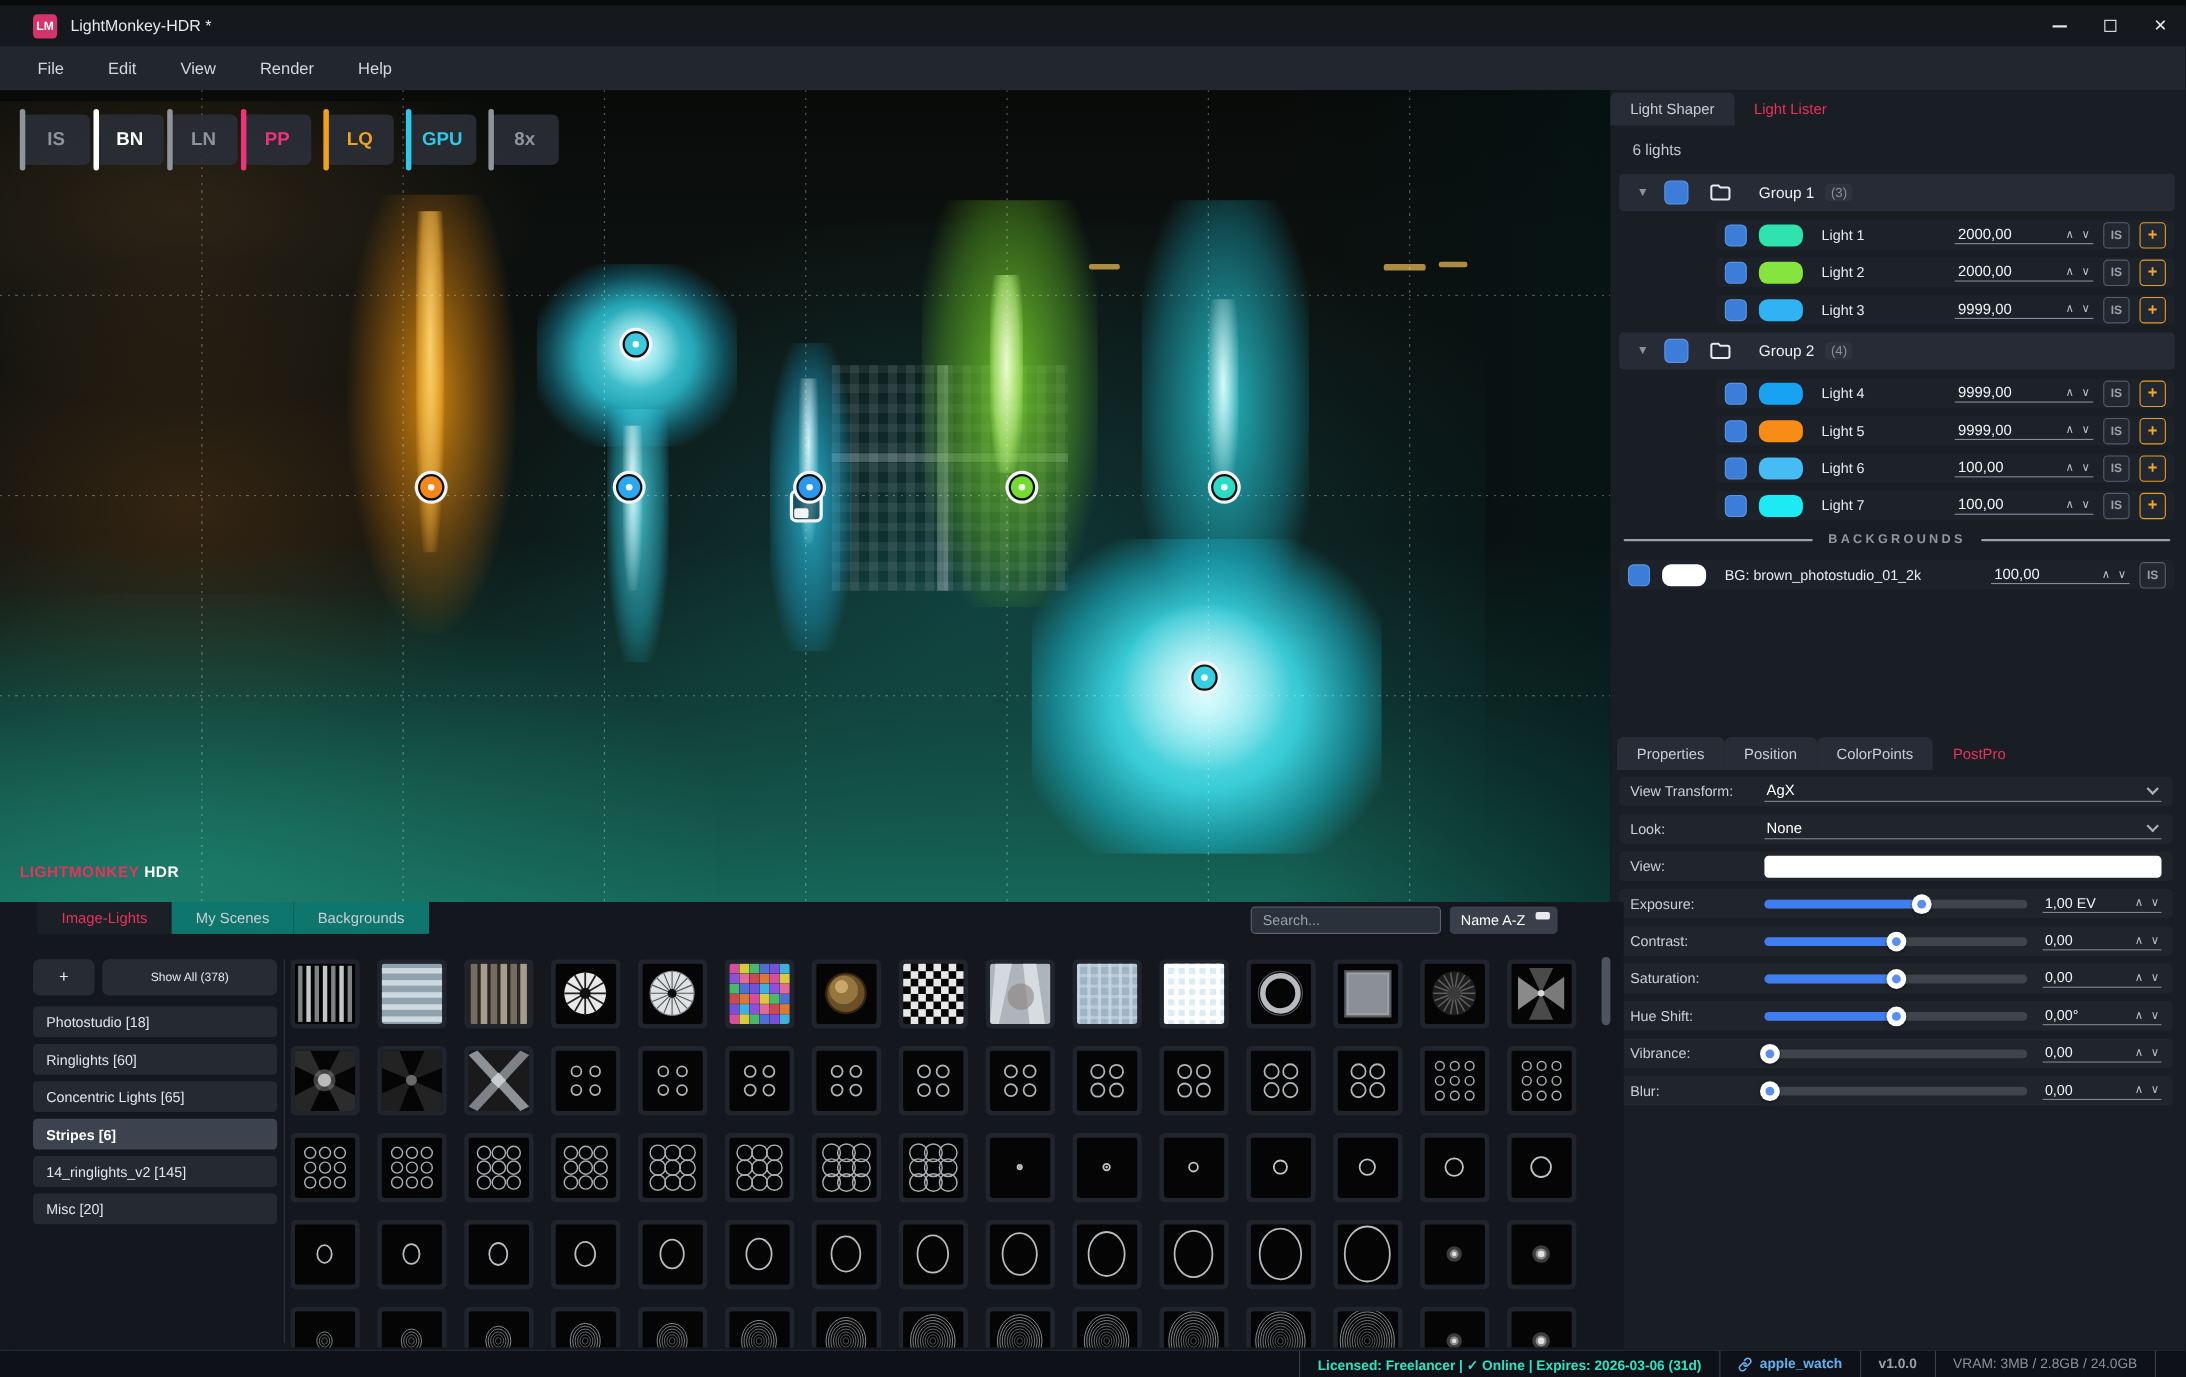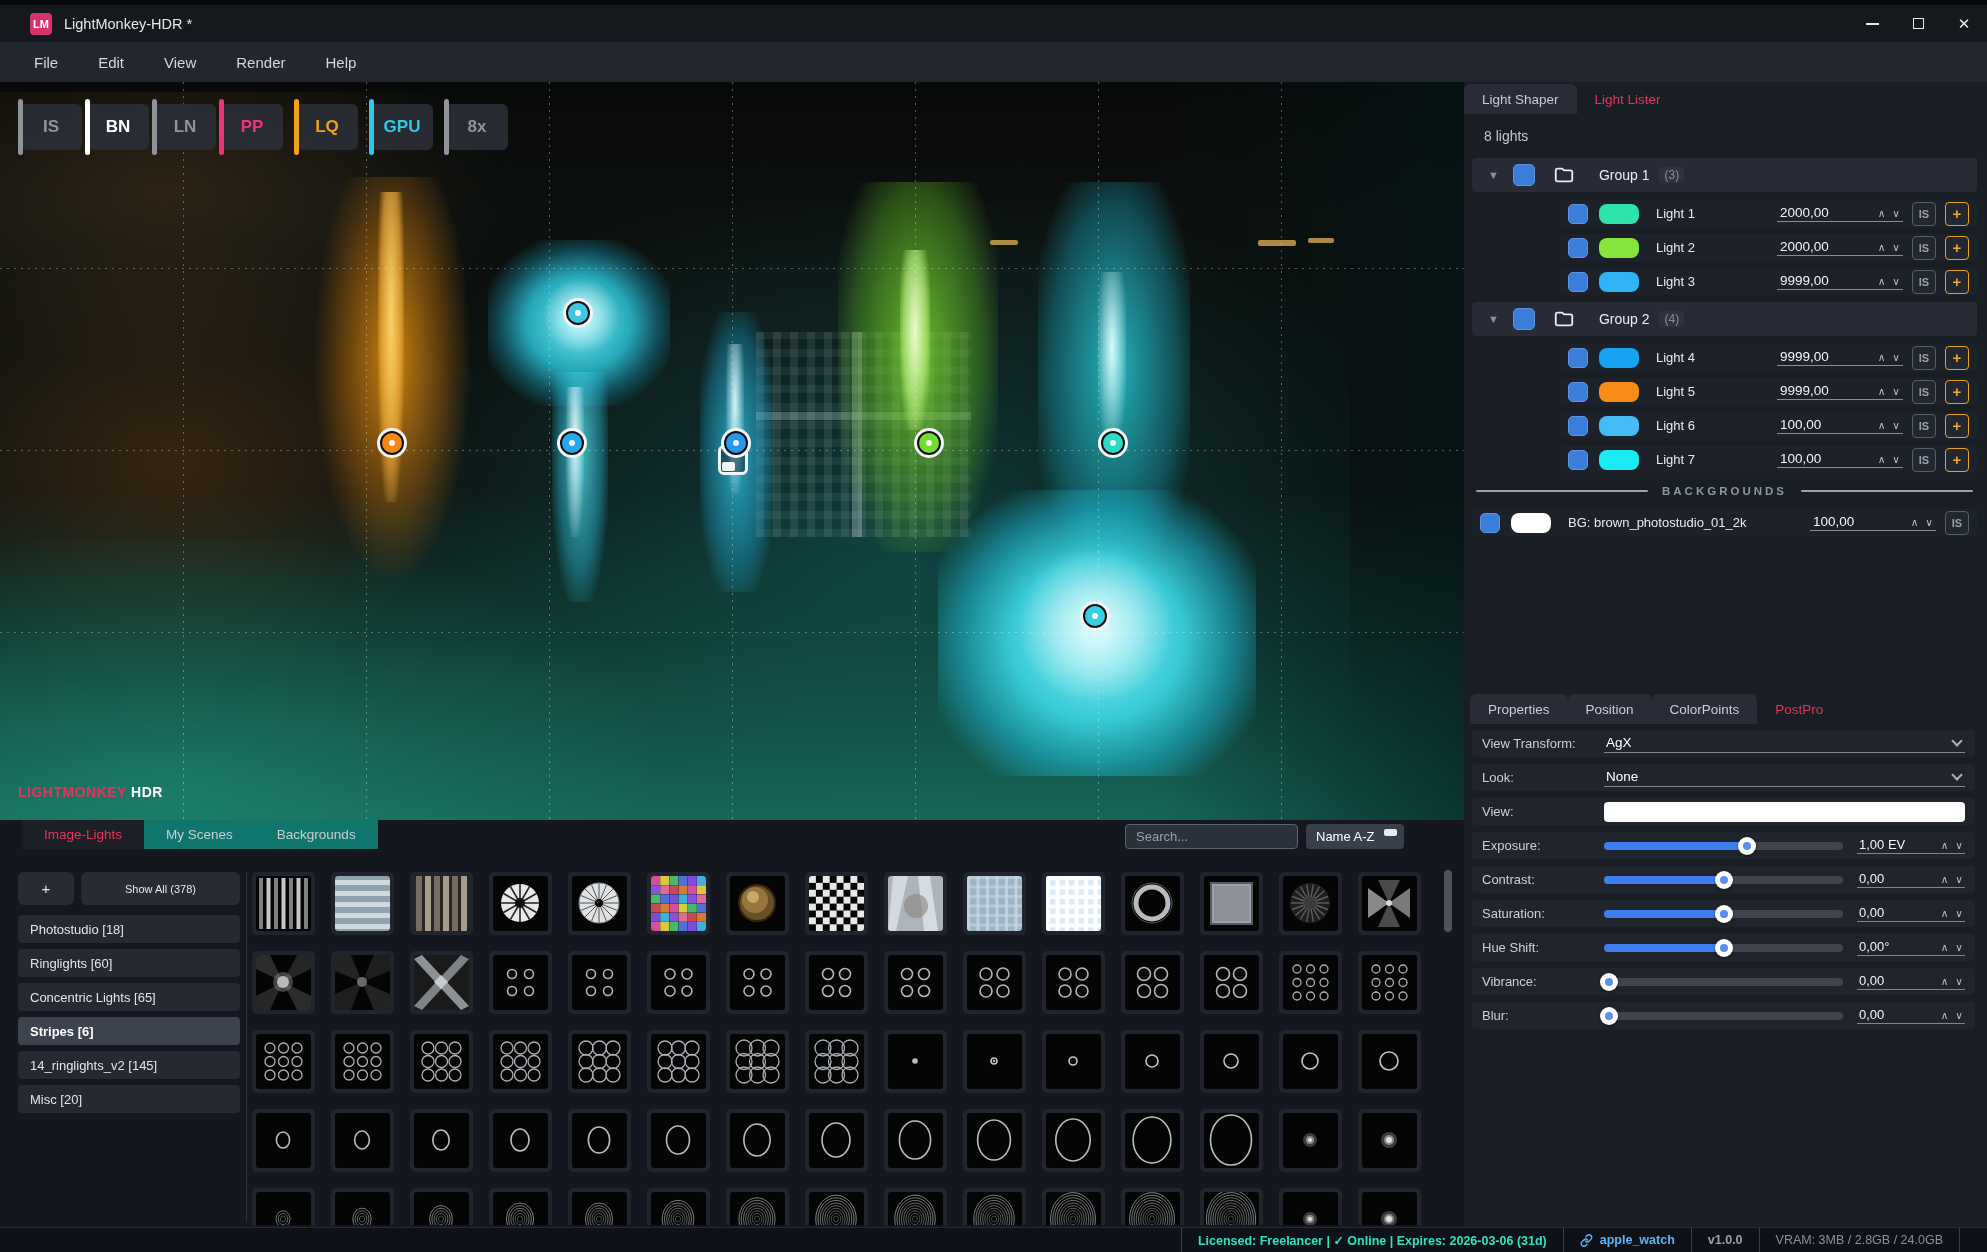--- a/index.html
+++ b/index.html
@@ -82,21 +82,21 @@
   .sq-btn { width:24px; height:24px; border-radius:4px; display:flex; align-items:center; justify-content:center;
     font-size:11px; margin-left:9px; background:#23272f; }
   .is-btn { border:1px solid #565e6a; color:#9aa1ab; font-weight:bold; }
   .add-btn { border:1.5px solid #e8a020; color:#f0a828; font-size:15px; font-weight:bold; }
   .bg-divider { display:flex; align-items:center; gap:14px; margin:12px 4px 12px 4px; }
   .bg-divider .line { flex:1; height:2px; background:#9aa0a8; border-radius:1px; }
   .bg-divider .txt { color:#8f97a2; font-size:11.5px; font-weight:bold; letter-spacing:3px; }
   .bg-row { display:flex; align-items:center; height:27px; background:#1d212a; border-radius:4px; padding:0 8px; }
   .bg-row .swatch { background:#ffffff; }
 
-  .pp-block { position:absolute; left:0; top:588px; width:523px;margin-top:24px; }
+  .pp-block { position:absolute; left:0; top:588px; width:523px; }
   .pp-tabs { display:flex; padding-left:6px; }
   .pp-rows { padding:6px 12px 0 8px; }
   .pp-row { display:flex; align-items:center; height:27px; background:#20242c; border-radius:4px;
     margin-bottom:7px; padding:0 10px; }
   .pp-label { width:122px; color:#ccd0d6; font-size:13px; flex:none; }
   .ddfield { flex:1; display:flex; align-items:center; justify-content:space-between;
     border-bottom:1px solid #7e858f; padding:0 4px 2px 2px; color:#fff; font-size:13.5px; }
   .dd-chev { width:8px; height:8px; border-right:2px solid #aab0b8; border-bottom:2px solid #aab0b8;
     transform:rotate(45deg); margin-bottom:3px; }
   .tintbar { flex:1; height:20px; background:#ffffff; border-radius:4px; }
@@ -105,21 +105,21 @@
   .slider .thumb { position:absolute; top:50%; width:18px; height:18px; border-radius:50%; background:#fff;
     transform:translate(-9px,-9px); box-shadow:0 1px 3px rgba(0,0,0,.5); }
   .slider .thumb::after { content:""; position:absolute; left:5px; top:5px; width:8px; height:8px;
     border-radius:50%; background:#5a8ef2; }
   .numfield { display:flex; align-items:center; justify-content:space-between; width:108px; flex:none;
     border-bottom:1px solid #7e858f; padding:0 2px 1px 2px; color:#f2f4f6; font-size:13px; }
   .reset-btn { margin:10px 12px 0 8px; height:50px; width:503px; background:#242a36; border:none;
     border-radius:8px; color:#dde0e5; font-size:15px; font-family:inherit; }
 
   
-  .library { position:absolute; left:0; top:820px; width:1464px; height:407px; background:#14171d; overflow:hidden; }
+  .library { position:absolute; left:12px; top:820px; width:1464px; height:407px; background:#14171d; overflow:hidden; }
   .lib-tabs { position:absolute; left:22px; top:0; display:flex; }
   .lib-tab { padding:0 22px; height:29px; display:flex; align-items:center; font-size:13.5px;
     border-radius:0 0 0 0; color:#c9cdd4; background:#0f766e; }
   .lib-tab.active { background:#1b1f26; color:#e8325a; }
   .search-box { position:absolute; left:1125px; top:4px; width:173px; height:25px; background:#2b313b;
     border:1px solid #5a6270; border-radius:4px; color:#e6e9ec; font-size:13px; padding:0 10px; font-family:inherit; }
   .search-box::placeholder { color:#98a0ab; }
   .sort-btn { position:absolute; left:1306px; top:4px; width:98px; height:25px; background:#39404c;
     border-radius:4px; display:flex; align-items:center; color:#fff; font-size:13px; padding:0 10px; }
   .sort-icon { position:absolute; right:7px; top:5px; width:13px; height:7px; background:#e8eaec; border-radius:2px; }
@@ -288,21 +288,21 @@
         <span class="lbl" style="color: rgb(143, 148, 155);">8x</span>
       </div>
     </div>
 
   <div class="rightpanel">
     <div class="rp-tabs">
         <div class="tab lit">Light Shaper</div>
         <div class="tab accent">Light Lister</div>
       </div>
     <div class="lights-area">
-      <div class="lights-count">8 lights</div>
+      <div class="lights-count">6 lights</div>
       <div id="light-groups">
           <div class="group-row">
             <span class="tri">▼</span>
             <div class="bluechip"></div>
             <span class="folder-icon"><svg viewBox="0 0 24 24" width="22" height="22">
                 <path d="M3 7a2 2 0 0 1 2-2h5l2 2h7a2 2 0 0 1 2 2v8a2 2 0 0 1-2 2H5a2 2 0 0 1-2-2z" fill="none" stroke="#e8eaec" stroke-width="2"></path>
               </svg></span>
             <span class="group-name">Group 1</span>
             <span class="group-count">(3)</span>
           </div>

